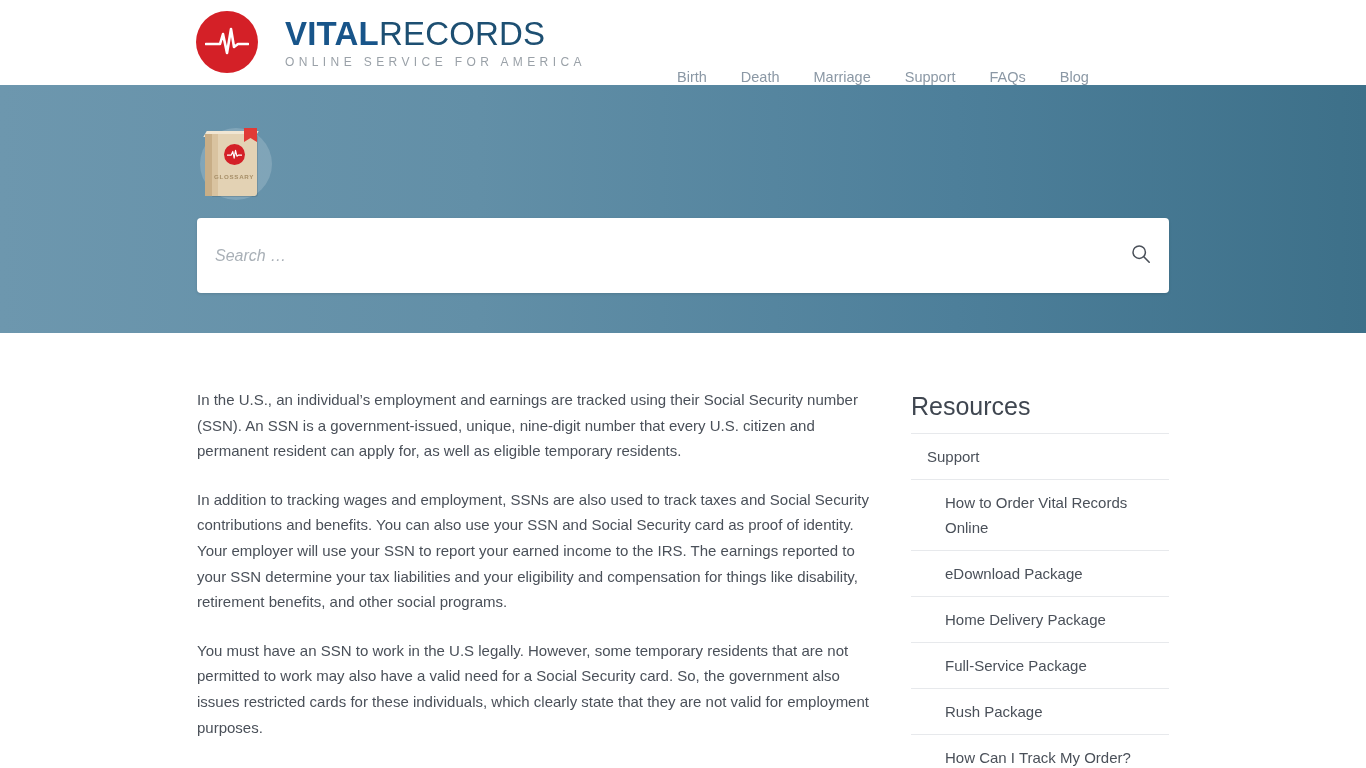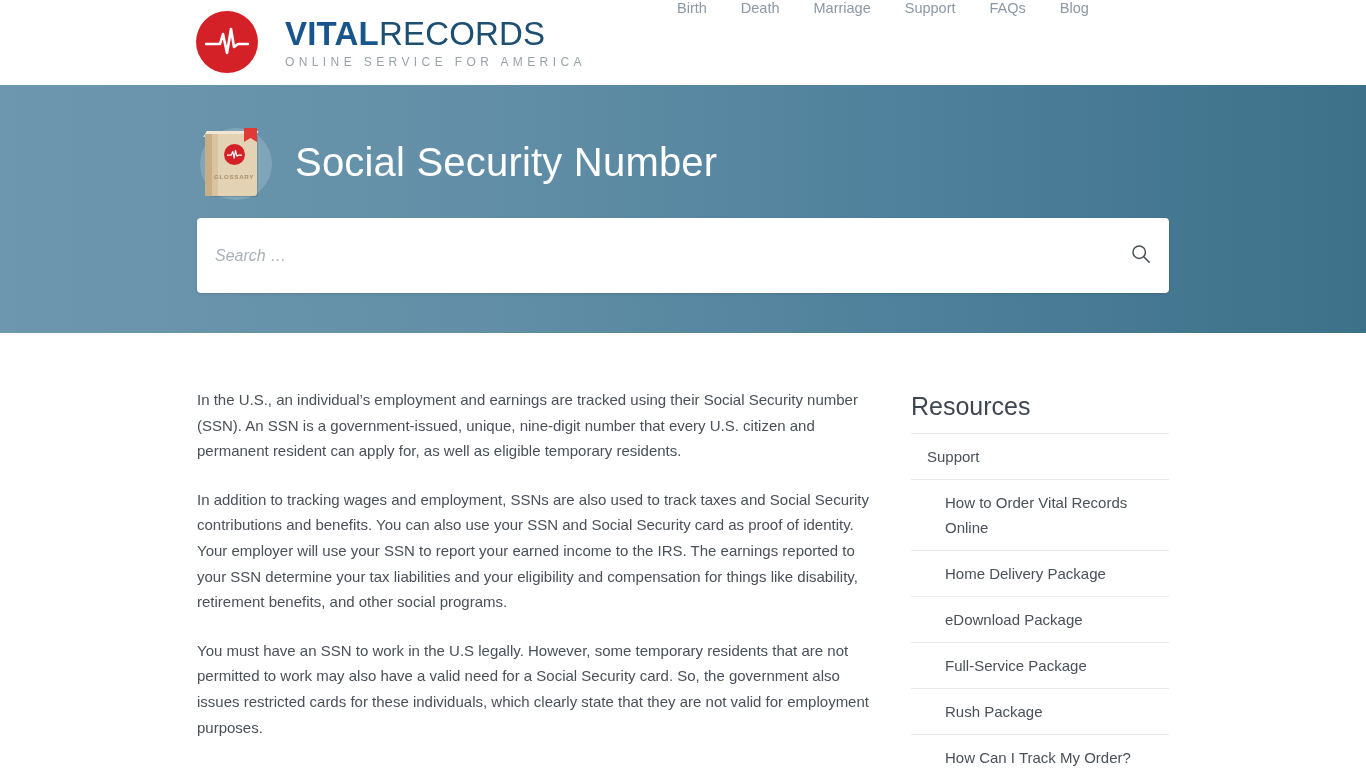--- a/index.html
+++ b/index.html
@@ -35,21 +35,21 @@
   }
   .logo-title .b1{ color:#18558a; font-weight:bold; }
   .logo-title .b2{ color:#1d4f72; font-weight:normal; }
   .logo-sub{
     font-size:12px; color:#9aa1a8; letter-spacing:4.4px;
     margin-top:5px; white-space:nowrap;
   }
 
   .main-nav{
     position:absolute; left:660px; top:0; height:85px;
-    display:flex; align-items:flex-start; gap:0;
+    display:flex; align-items:flex-end; gap:0;
   }
   .nav-link{
     color:#8b98a5; font-size:14.5px; text-decoration:none;
     padding:0 17px; white-space:nowrap;
   }
 
   .norton-badge{
     position:absolute; right:188px; top:4px;
     width:122px; height:72px;
     display:flex; flex-direction:column; align-items:center; justify-content:center;
@@ -219,21 +219,20 @@
         <span class="gi-book"></span>
         <span class="gi-spine"></span>
         <span class="gi-logo">
           <svg width="15" height="11" viewBox="0 0 44 30">
             <polyline points="1,17 12,17 17,6 21,26 25,3 29,20 33,17 43,17" fill="none" stroke="#ffffff" stroke-width="3.4" stroke-linejoin="round" stroke-linecap="round"></polyline>
           </svg>
         </span>
         <span class="gi-label">GLOSSARY</span>
         <span class="gi-mark"></span>
       </span>
-      <h1 class="hero-title">Social Security Number</h1>
     </div>
 
     <form class="search-card">
       <input class="search-input" type="text" placeholder="Search …" style="">
       <button class="search-btn" type="submit">
         <span>
           <svg width="20" height="20" viewBox="0 0 20 20">
             <circle cx="8.2" cy="8.2" r="6.2" fill="none" stroke="#4a5059" stroke-width="1.5"></circle>
             <line x1="12.8" y1="12.8" x2="18.2" y2="18.2" stroke="#4a5059" stroke-width="1.6" stroke-linecap="round"></line>
           </svg>
@@ -256,24 +255,24 @@
   <aside class="sidebar">
     <h2 class="sidebar-title">Resources</h2>
     <ul class="res-list">
       <li class="res-item">
         <a class="res-link" href="#">Support</a>
       </li>
       <li class="res-item">
         <a class="res-link sub" href="#">How to Order Vital Records Online</a>
       </li>
       <li class="res-item">
+        <a class="res-link sub" href="#">eDownload Package</a>
+      </li>
+      <li class="res-item">
         <a class="res-link sub" href="#">Home Delivery Package</a>
-      </li>
-      <li class="res-item">
-        <a class="res-link sub" href="#">eDownload Package</a>
       </li>
       <li class="res-item">
         <a class="res-link sub" href="#">Full-Service Package</a>
       </li>
       <li class="res-item">
         <a class="res-link sub" href="#">Rush Package</a>
       </li>
       <li class="res-item">
         <a class="res-link sub" href="#">How Can I Track My Order?</a>
       </li>

